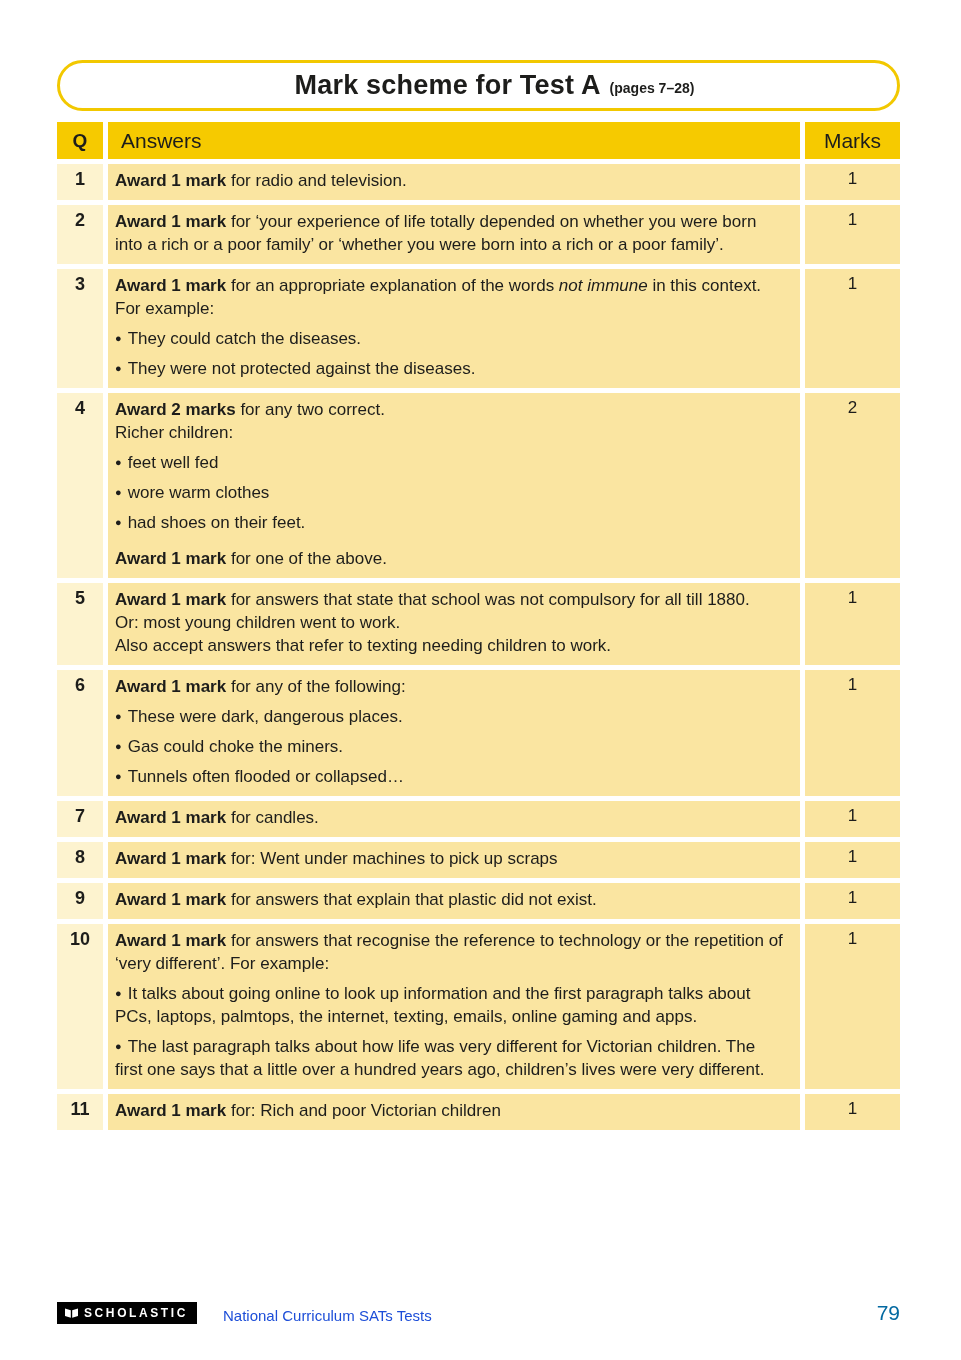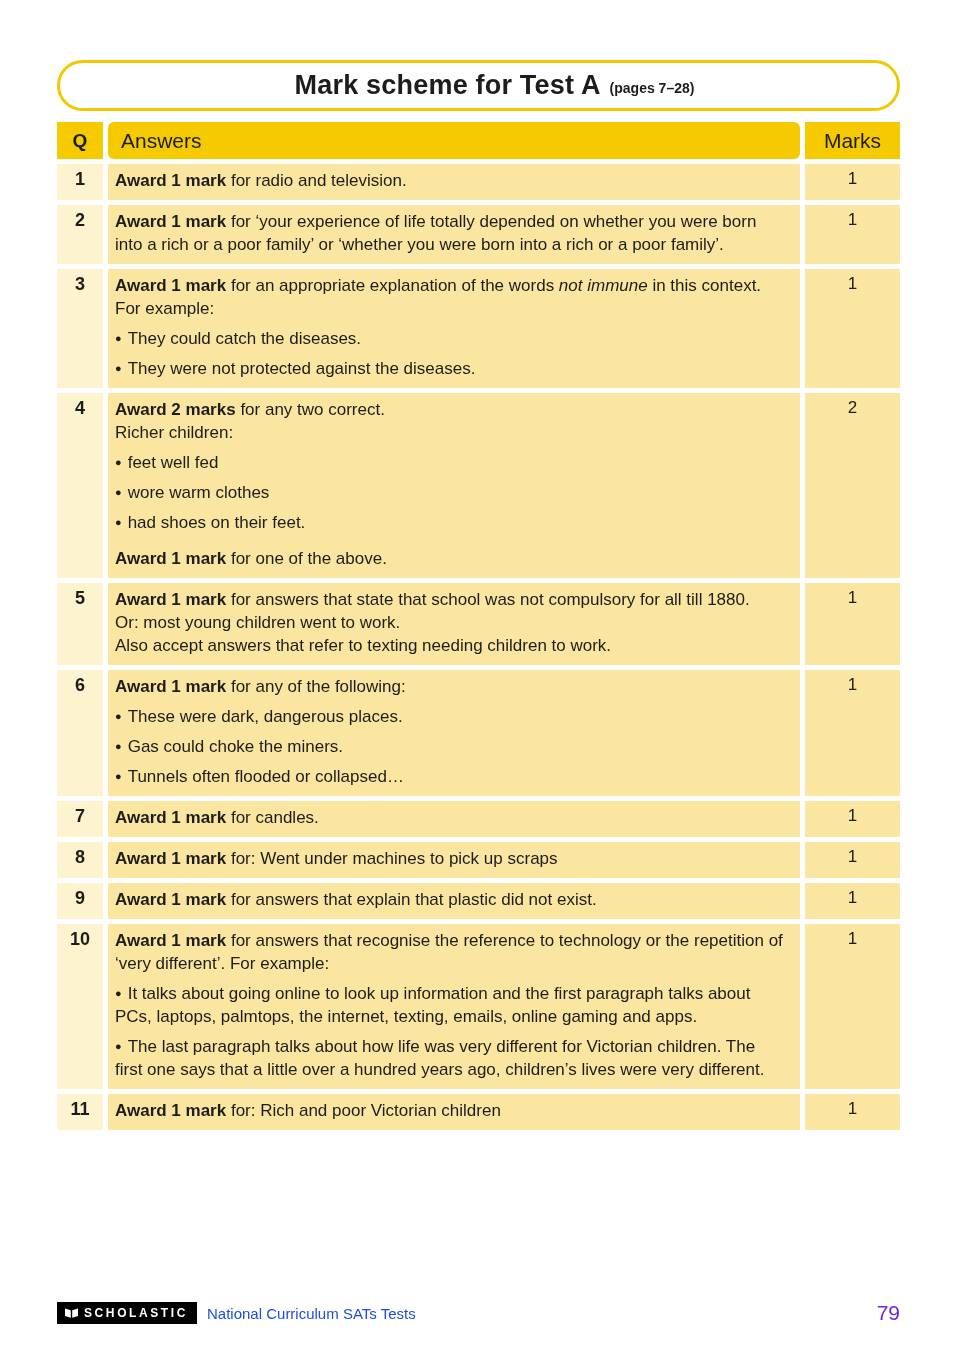--- a/index.html
+++ b/index.html
@@ -27,21 +27,21 @@
   
   .mark-table {
     position: absolute; left: 57px; top: 122px; width: 843px;
     display: grid;
     grid-template-columns: 46px 1fr 95px;
     gap: 5px;
   }
   .hcell { background: #f6ca00; height: 37px; box-sizing: border-box; }
   .hq { display: flex; align-items: center; justify-content: center;
         font-weight: bold; font-size: 19px; }
-  .ha { display: flex; align-items: center; padding-left: 13px; font-size: 21px; border-radius: 6px; }
+  .ha { display: flex; align-items: center; padding-left: 13px; font-size: 21px; }
   .hm { display: flex; align-items: center; justify-content: center; font-size: 21px; }
 
   .cell { box-sizing: border-box; }
   .qcell {
     background: #fdf3cf; text-align: center;
     font-weight: bold; font-size: 18px; padding-top: 5px;
   }
   .acell {
     background: #fae5a1;
     padding: 5px 14px 8px 7px;
@@ -56,30 +56,30 @@
   .line.gap { margin-top: 13px; }
   .b { font-weight: bold; }
   .i { font-style: italic; }
   .dot { font-size: 11px; margin-right: 6px; vertical-align: 2px; }
 
   
   .footer {
     position: absolute; left: 57px; top: 1301px; width: 843px;
     display: flex; align-items: center; justify-content: space-between;
   }
-  .footer-left { display: flex; align-items: center; gap: 10px; }
+  .footer-left { display: flex; align-items: flex-end; gap: 26px; }
   .logo {
     background: #000000; color: #ffffff;
     display: flex; align-items: center; gap: 5px;
     padding: 4px 9px 4px 7px;
     font-weight: bold; font-size: 12px; letter-spacing: 2.6px;
   }
   .logo svg { display: block; }
   .series { font-size: 15px; color: #1d4ed8; }
-  .pageno { font-size: 21px; color: #6d28d9; margin-left: 12px; }
+  .pageno { font-size: 21px; color: #0369a1; margin-left: 12px; }
 </style>
 </head>
 <body>
 
 <div class="page">
 
   <div class="title-box">
     <span class="title-main">Mark scheme for Test A</span>
     <span class="title-sub">(pages 7–28)</span>
   </div>

